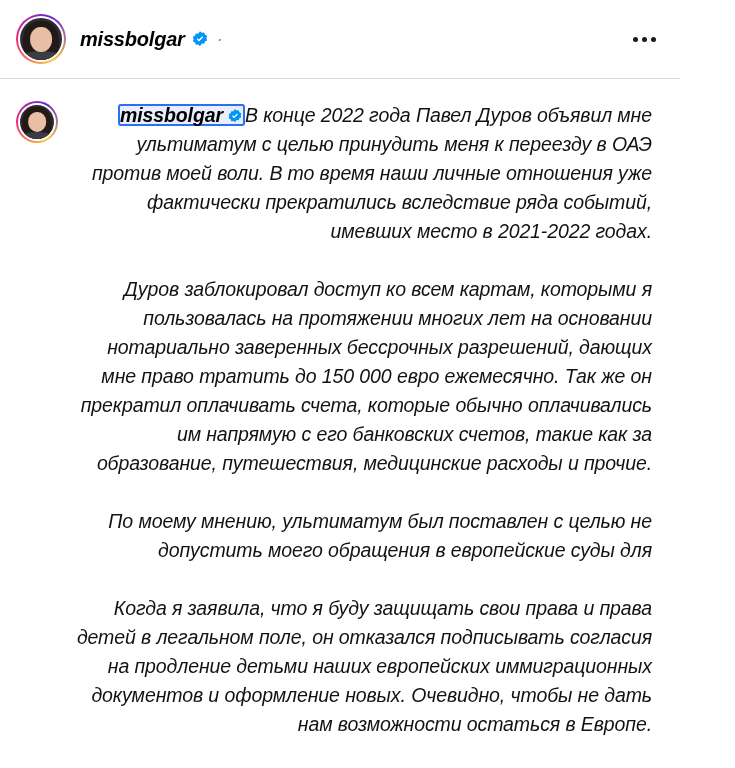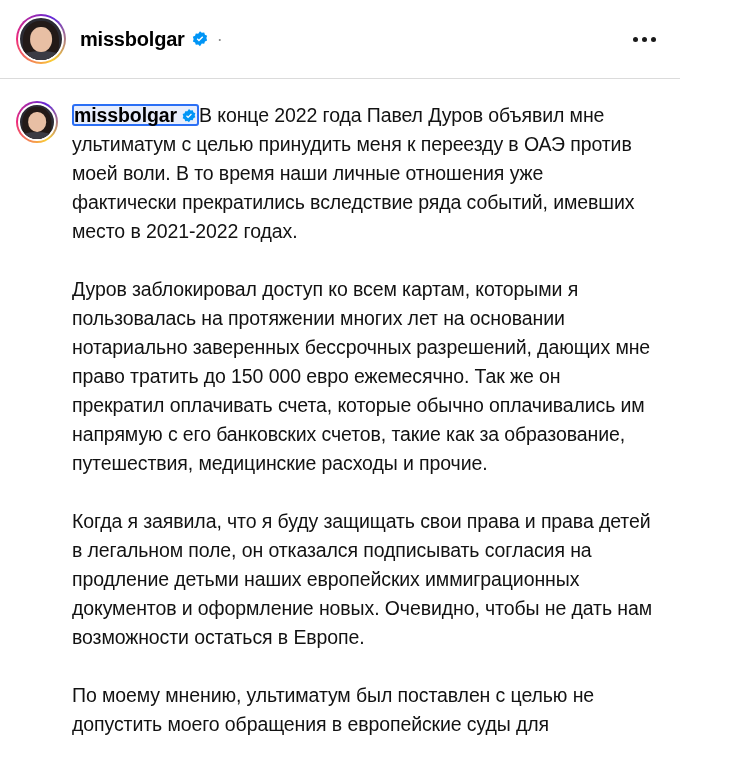--- a/index.html
+++ b/index.html
@@ -14,20 +14,21 @@
     color: #000000;
     overflow: hidden;
   }
 
   .post {
     width: 680px;
     height: 768px;
     box-sizing: border-box;
     position: relative;
     background: #ffffff;
+    font-style: italic;
   }
 
   
   .post-header {
     display: flex;
     align-items: center;
     height: 79px;
     padding: 0 20px 0 16px;
     box-sizing: border-box;
     border-bottom: 1px solid #dbdbdb;
@@ -152,20 +153,21 @@
   .caption-col {
     margin-left: 14px;
     flex: 1 1 auto;
     min-width: 0;
   }
   .caption-text {
     font-size: 19.5px;
     line-height: 29px;
     color: #121212;
     letter-spacing: -0.1px;
+    text-align: right;
   }
   .inline-user {
     font-weight: bold;
     color: #000;
     background: #e8eefc;
     box-shadow: 0 0 0 2px #2b6ff5 inset;
     border-radius: 3px;
     padding: 0 2px;
     white-space: nowrap;
   }
@@ -228,19 +230,19 @@
       </div>
     </div>
 
     <div class="caption-col">
       <p class="para caption-text"><span class="inline-user"><span>missbolgar</span><span class="verified"><svg viewBox="0 0 24 24" width="16" height="16" aria-hidden="true">
                 <path fill="#0095f6" d="M12 1.5l2.4 2.1 3.2-.3 1 3 2.9 1.4-1 3.1 1 3.1-2.9 1.4-1 3-3.2-.3L12 21.5l-2.4-2.1-3.2.3-1-3-2.9-1.4 1-3.1-1-3.1 2.9-1.4 1-3 3.2.3z"></path>
                 <path fill="#ffffff" d="M10.6 15.3l-3-3 1.3-1.3 1.7 1.7 4.4-4.4 1.3 1.3z"></path>
               </svg></span></span><span>В конце 2022 года Павел Дуров объявил мне ультиматум с целью принудить меня к переезду в ОАЭ против моей воли. В то время наши личные отношения уже фактически прекратились вследствие ряда событий, имевших место в 2021-2022 годах.</span></p>
 
       <p class="para caption-text">Дуров заблокировал доступ ко всем картам, которыми я пользовалась на протяжении многих лет на основании нотариально заверенных бессрочных разрешений, дающих мне право тратить до 150 000 евро ежемесячно. Так же он прекратил оплачивать счета, которые обычно оплачивались им напрямую с его банковских счетов, такие как за образование, путешествия, медицинские расходы и прочие.</p>
+      <p class="para caption-text">По моему мнению, ультиматум был поставлен с целью не допустить моего обращения в европейские суды для</p>
       <p class="para caption-text">Когда я заявила, что я буду защищать свои права и права детей в легальном поле, он отказался подписывать согласия на продление детьми наших европейских иммиграционных документов и оформление новых. Очевидно, чтобы не дать нам возможности остаться в Европе.</p>
-      <p class="para caption-text">По моему мнению, ультиматум был поставлен с целью не допустить моего обращения в европейские суды для</p>
     </div>
   </div>
 
   <div class="fade-bottom"></div>
 </div>
 
 </body></html>

